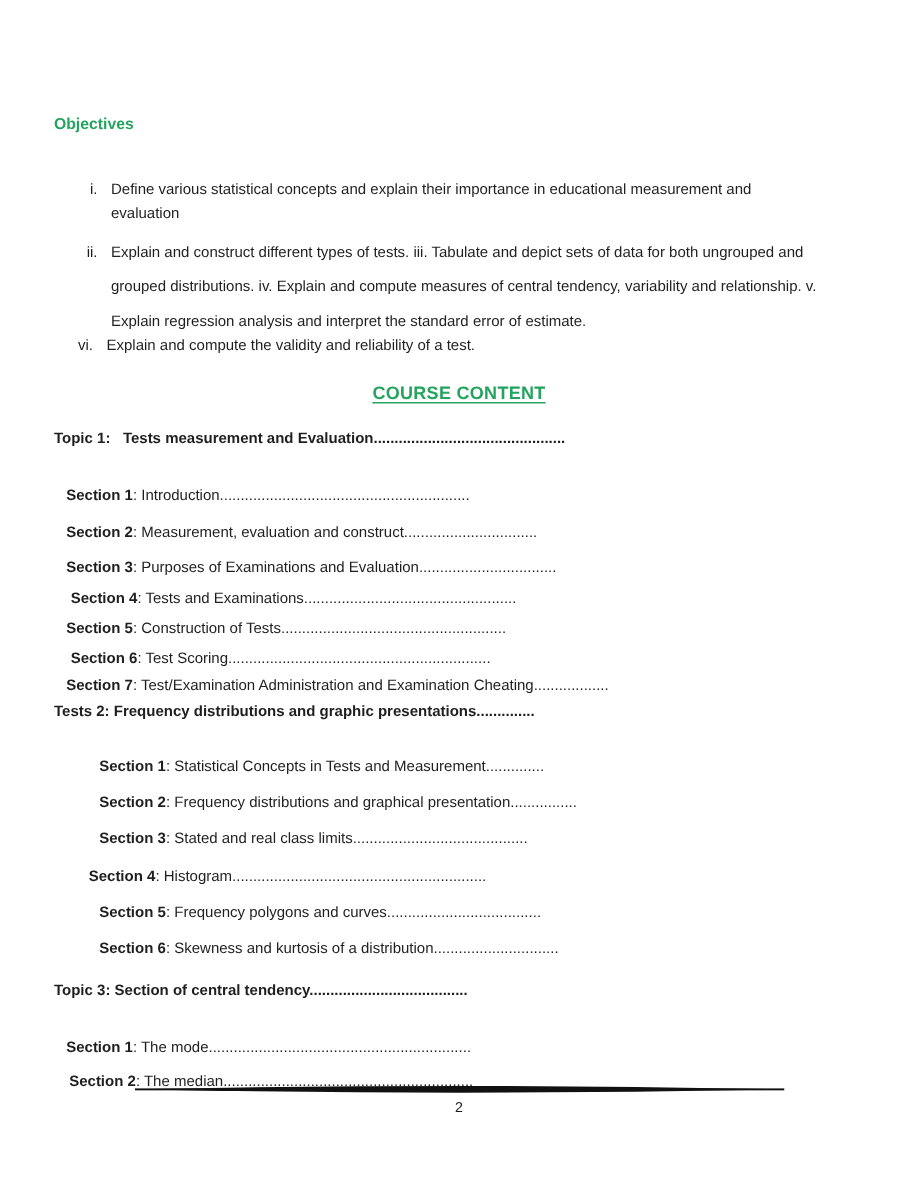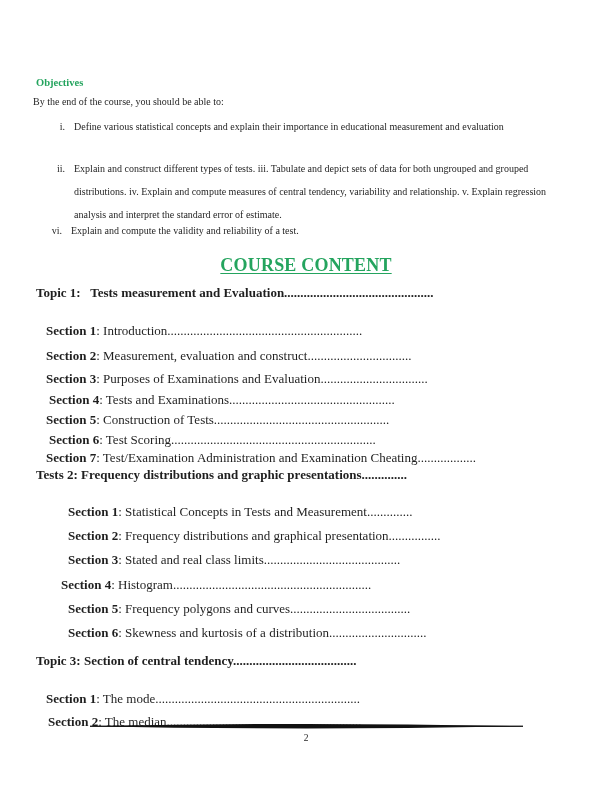--- a/index.html
+++ b/index.html
@@ -1,20 +1,20 @@
 <!DOCTYPE html>
 <html style="--accent-green: #24a45e; --text: #1f1f1f; --footer-line: #111111;"><head>
 <meta charset="utf-8">
 <style>
   html,body{margin:0;padding:0;background:#fff;}
   .page{
     position:relative;
     width:548px;height:792px;
     background:#fff;
-    font-family:Liberation Serif, serif;
+    font-family:Liberation Sans, sans-serif;
     color:#1f1f1f;
     font-size:10px;
     overflow:hidden;
   }
   .abs{position:absolute;}
   .green{color:var(--accent-green,#24a45e);}
   .bold{font-weight:bold;}
   .objectives-heading{
     left:36px;top:77px;
     font-weight:bold;font-size:10.5px;
@@ -26,45 +26,44 @@
   }
   .item-i{left:48px;top:119px;line-height:16px;}
   .item-i .txt{width:462px;}
   .item-ii{left:48px;top:157px;line-height:23px;}
   .item-ii .txt{width:492px;}
   .item-vi{left:45px;top:224px;line-height:14px;}
   .item-vi .txt{width:500px;}
   .course-content-heading{
     left:0;top:255px;width:612px;
     text-align:center;
-    font-size:18px;font-weight:bold;
+    font-size:12px;font-weight:bold;
     letter-spacing:0.2px;
     text-decoration:underline;
     text-underline-offset:2px;
   }
   .toc-row{
     white-space:pre;
     line-height:13px;
-    font-size:13px;
+    font-size:10px;
   }
   .topic-row{font-weight:bold;}
   .footer-line{left:90px;top:722px;}
   .page-number{
     left:0;top:733px;width:612px;
     text-align:center;font-size:9.5px;
   }
 </style>
 </head>
 <body>
 
 <div class="page">
 
   <div class="abs objectives-heading green">Objectives</div>
 
-  <div class="abs intro">By the end of the course, you should be able to:</div>
 
   <div class="abs list-item item-i">
     <span class="num">i.</span>
     <span class="txt">Define various statistical concepts and explain their importance in educational measurement and evaluation</span>
   </div>
 
   <div class="abs list-item item-vi">
     <span class="num">vi.</span>
     <span class="txt">Explain and compute the validity and reliability of a test.</span>
   </div>

